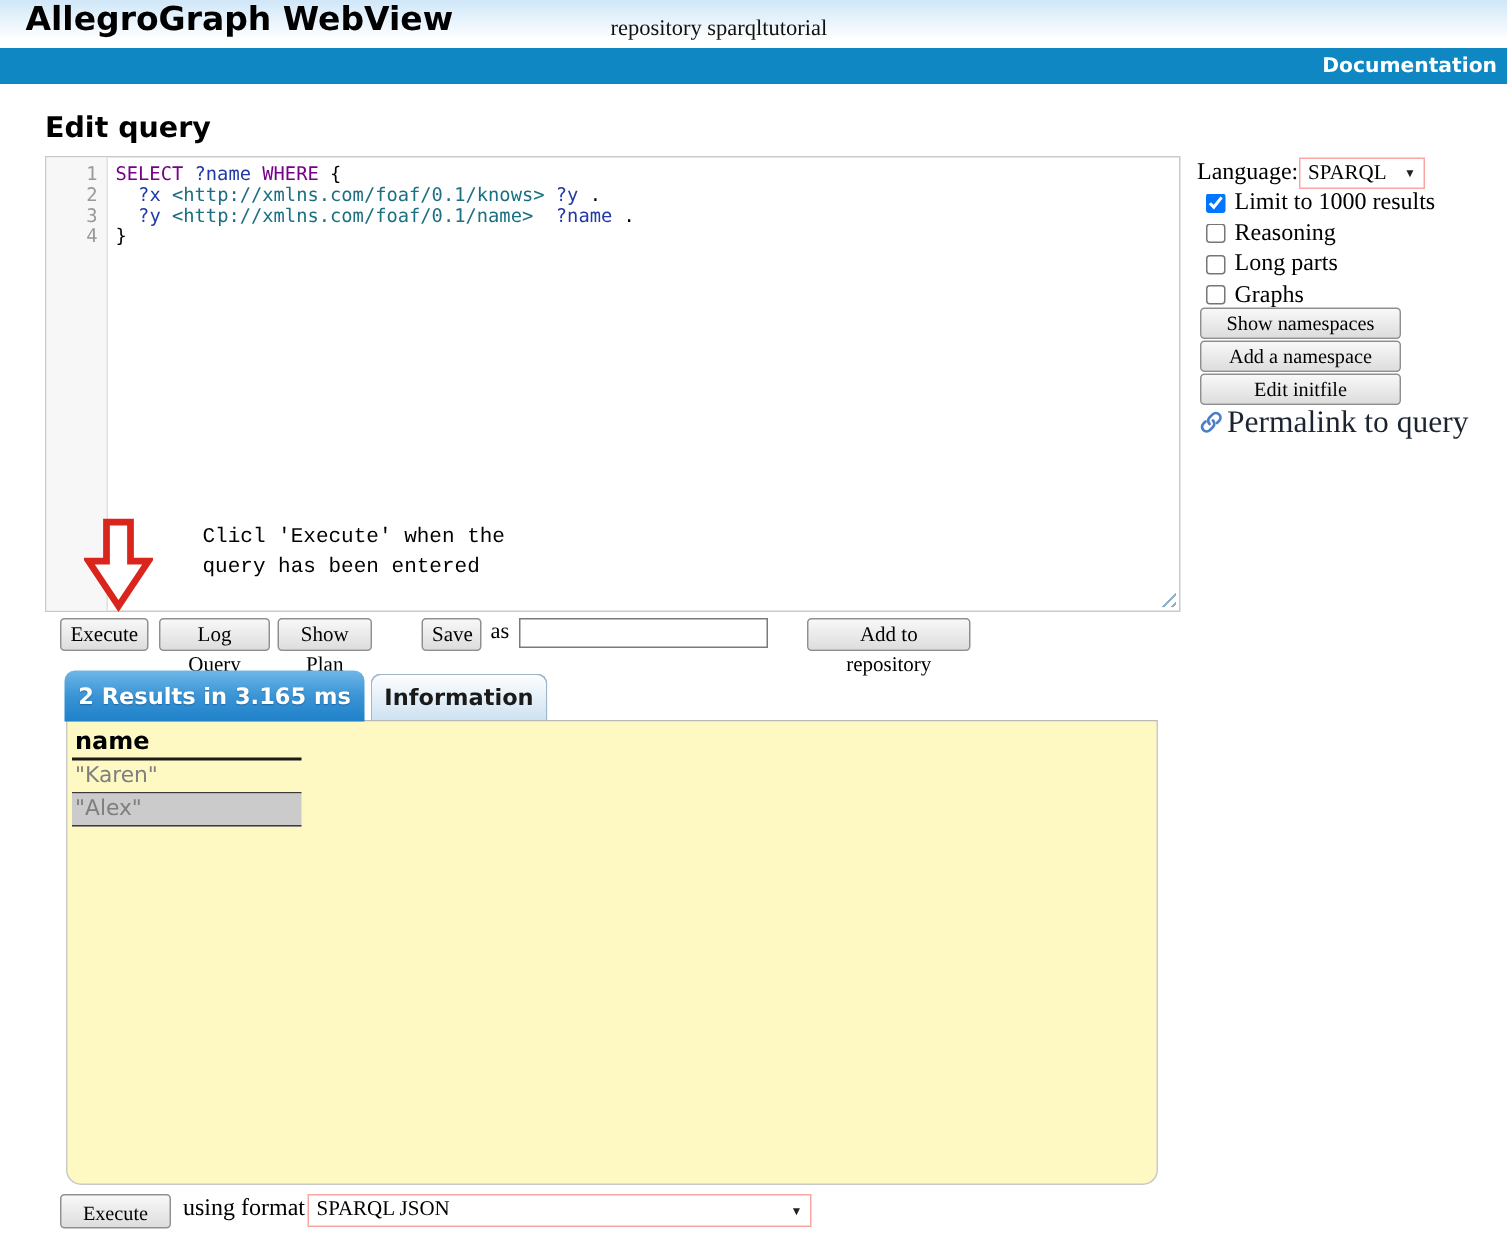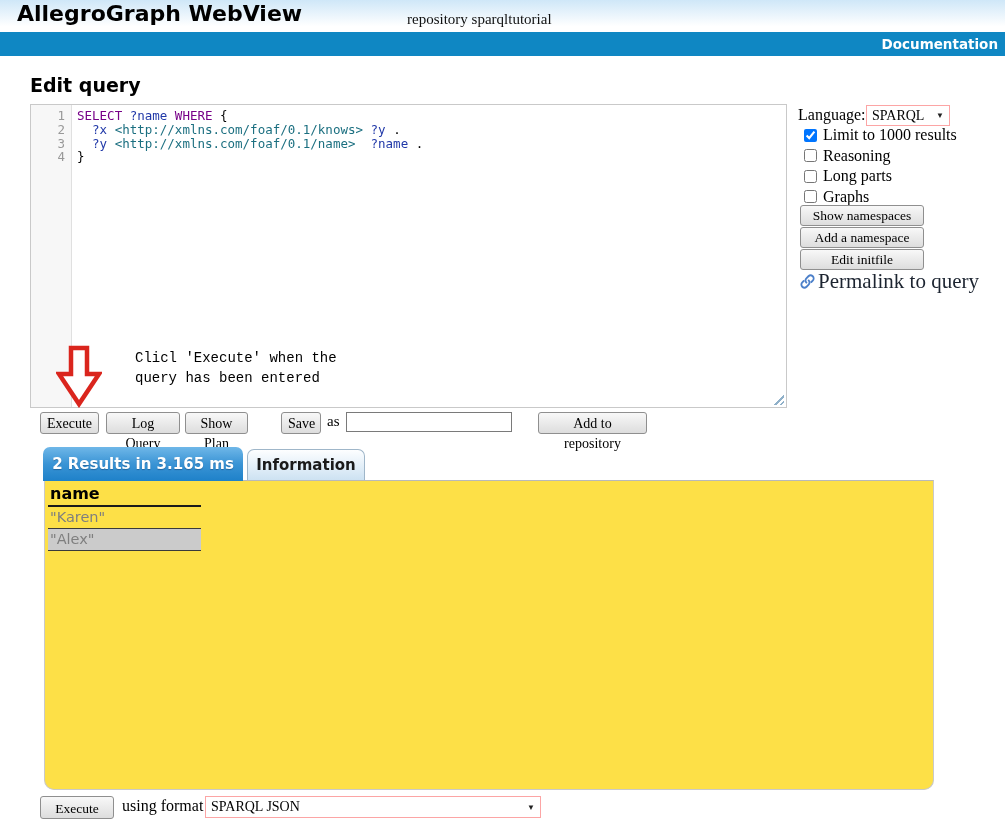--- a/index.html
+++ b/index.html
@@ -48,21 +48,21 @@
               cursor:pointer;}
   .caret{font-size:8px;color:#222;}
   .lang-select{position:absolute;left:866px;top:105px;width:84px;height:21px;}
   .opt-col{position:absolute;left:804px;top:125px;width:200px;}
   .opt-row{display:flex;align-items:center;height:20.5px;font-size:16px;cursor:pointer;}
   .opt-row input{width:13px;height:13px;margin:0 6px 0 0;}
   .side-btns{position:absolute;left:800px;top:205px;width:134px;}
   .btn{box-sizing:border-box;background:linear-gradient(#f8f8f8,#dddddd);border:1px solid #8f8f8f;
        border-radius:3px;font-family:"Liberation Serif",serif;text-align:center;cursor:pointer;
        color:#000;}
-  .side-btn{width:124px;height:21px;font-size:13.5px;line-height:19px;margin-bottom:1px;}
+  .side-btn{width:134px;height:21px;font-size:13.5px;line-height:19px;margin-bottom:1px;}
   .permalink{position:absolute;left:799px;top:269px;display:flex;align-items:center;
              font-size:21px;color:#1c2430;cursor:pointer;}
   .permalink svg{margin-right:2px;}
 
   
   .red-note{position:absolute;color:#000000;font-family:Liberation Mono, monospace;
             font-size:14px;line-height:19.5px;white-space:pre-line;}
   .note-execute{left:135px;top:349px;}
   .note-results{left:233px;top:510px;line-height:18px;}
   .red-arrow{position:absolute;left:56px;top:345px;z-index:5;}
@@ -80,22 +80,22 @@
 
   
   .tab{position:absolute;font-family:"DejaVu Sans",sans-serif;font-weight:bold;font-size:15px;
        text-align:center;border-radius:7px 7px 0 0;cursor:pointer;}
   .tab-active{left:43px;top:447px;width:200px;height:34px;line-height:34px;color:#fff;
        background:linear-gradient(#6fb7e8 0%,#3a94d5 50%,#1e81c9 100%);z-index:3;
        text-shadow:0 1px 1px rgba(0,30,70,.35);}
   .tab-inactive{left:247px;top:449px;width:118px;height:31px;line-height:31px;color:#1a1a1a;
        background:linear-gradient(#fdfeff,#cde2f2);border:1px solid #9fb6c9;border-bottom:none;
        box-sizing:border-box;z-index:1;}
-  .results-panel{position:absolute;left:44px;top:480px;width:890px;height:310px;box-sizing:border-box;
-       background:#fde047;border:1px solid #c9c9c9;border-top:1px solid #b9b9b9;
+  .results-panel{position:absolute;left:44px;top:480px;width:728px;height:310px;box-sizing:border-box;
+       background:#fef9c3;border:1px solid #c9c9c9;border-top:1px solid #b9b9b9;
        border-radius:0 0 10px 10px;z-index:2;}
   .results-table{position:absolute;left:3px;top:2px;width:153px;font-family:"DejaVu Sans",sans-serif;}
   .col-header{font-weight:bold;font-size:16px;color:#000;padding:1px 0 2px 2px;
               border-bottom:2px solid #1a1a1a;}
   .result-row{font-size:14.5px;color:#7f7f7f;padding:2px 2px 3px 2px;border-bottom:1px solid #3a3a3a;
               cursor:pointer;}
   .result-row.alt{background:#cbcbcb;}
 
   
   .btn-download{position:absolute;left:40px;top:796px;width:74px;height:23px;font-size:13.5px;

